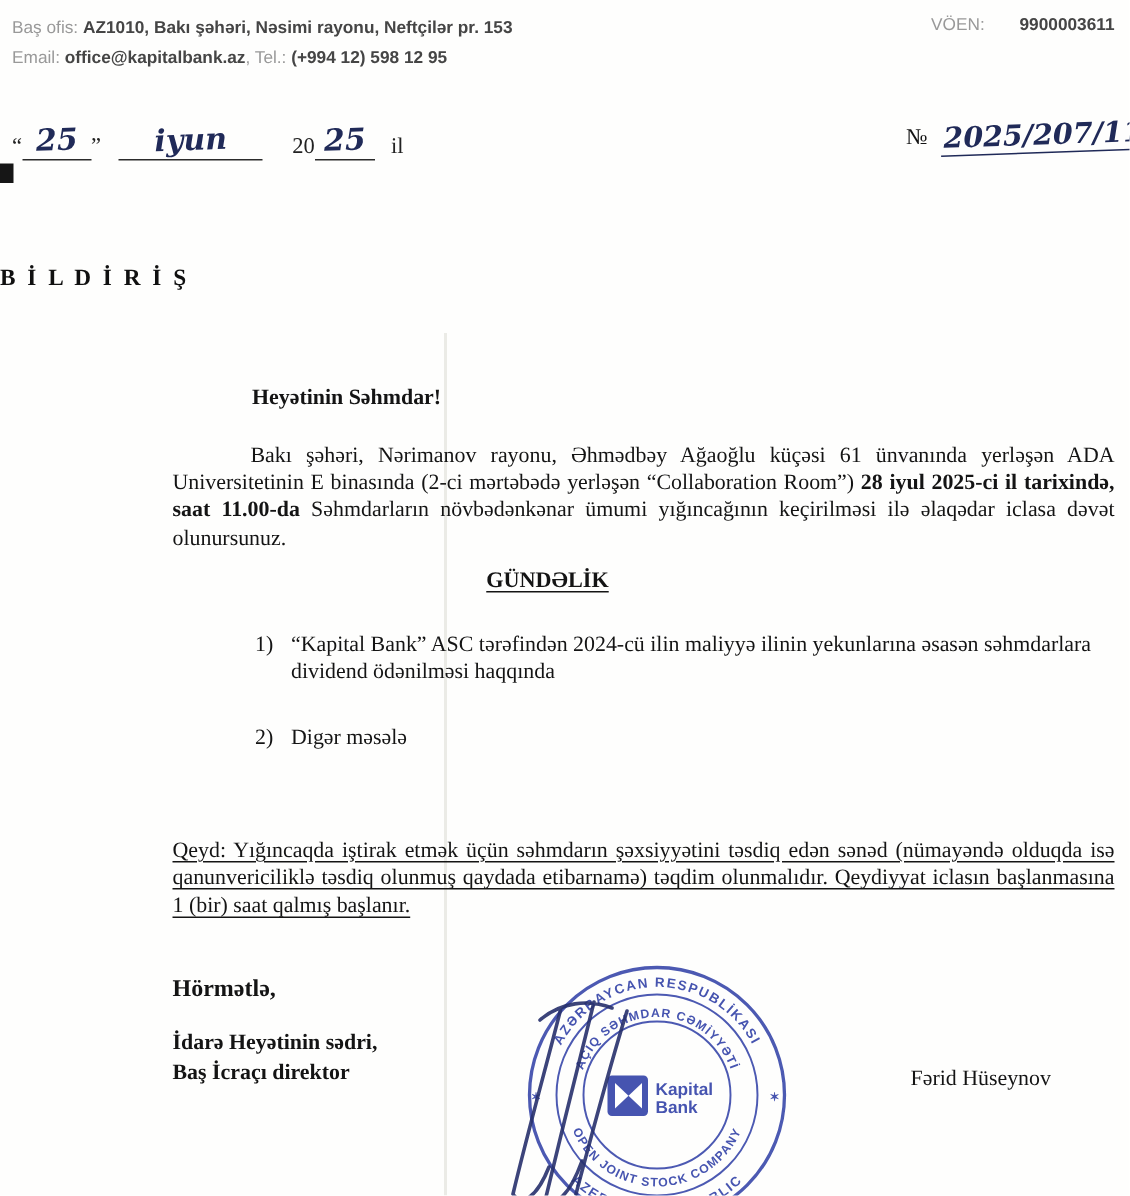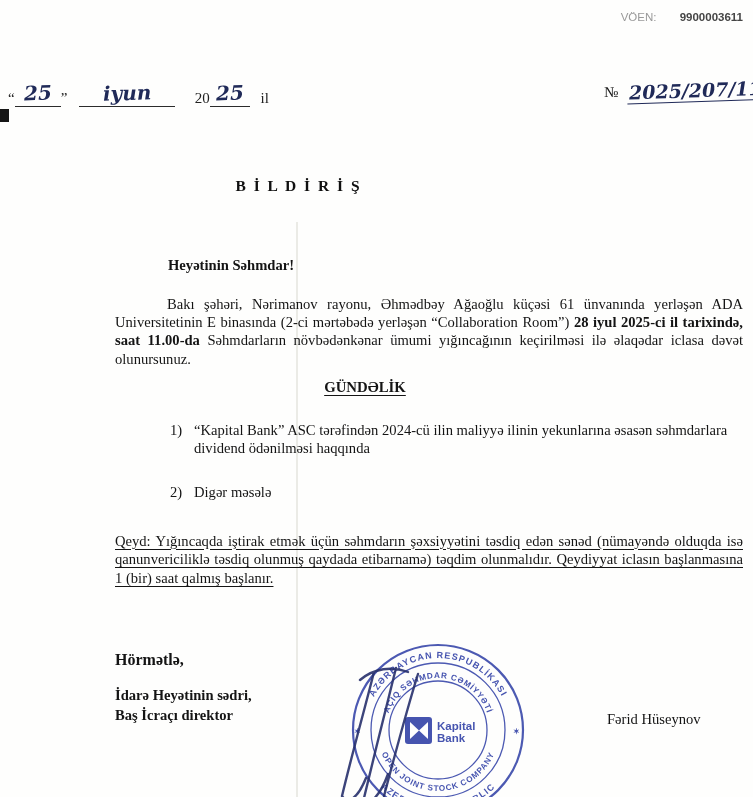--- a/index.html
+++ b/index.html
@@ -18,48 +18,59 @@
   .w44{width:46px;}
   .w92{width:96px;margin-left:8px;}
   .w36{width:40px;}
   .hand{font-family:"DejaVu Serif",serif;font-style:italic;font-weight:700;color:#202a58;
         font-size:20px;line-height:21px;display:inline-block;transform:rotate(-2deg);}
   .typed-year{margin-left:16px;}
   .il-suffix{margin-left:7px;}
   .numline{position:absolute;top:80px;left:604px;font-size:15px;white-space:nowrap;}
   .numline .numval{display:inline-block;border-bottom:1.6px solid #202a58;transform:rotate(-2deg);margin-left:5px;padding:0 2px;}
   .numline .hand{font-size:19px;transform:none;}
-  .doc-title{position:absolute;top:177px;left:0;width:597px;text-align:center;font-weight:700;
+  .doc-title{position:absolute;top:177px;left:0;width:597px;text-align:left;font-weight:700;
              font-size:15.5px;letter-spacing:2px;color:#101010;}
   .salutation{position:absolute;top:257px;left:168px;font-weight:700;font-size:14.6px;}
   .p1{position:absolute;top:280px;left:115px;width:628px;font-size:14.6px;line-height:1.26;
       text-align:justify;text-indent:52px;}
   .agenda-title{position:absolute;top:379px;left:0;width:730px;text-align:center;font-weight:700;
                 font-size:14.8px;text-decoration:underline;text-underline-offset:3px;}
   .agenda-list{position:absolute;top:421px;left:170px;width:572px;font-size:14.6px;line-height:1.26;}
   .agenda-item{display:flex;margin-bottom:25px;}
   .agenda-item .num{width:24px;flex:none;}
-  .note{position:absolute;top:517px;left:115px;width:628px;font-size:14.6px;line-height:1.27;
+  .note{position:absolute;top:543px;left:115px;width:628px;font-size:14.6px;line-height:1.27;
         text-align:justify;text-decoration:underline;text-underline-offset:2.5px;}
   .regards{position:absolute;top:651px;left:115px;font-weight:700;font-size:16px;}
   .pos1{position:absolute;top:687px;left:115px;font-weight:700;font-size:14.6px;}
   .pos2{position:absolute;top:707px;left:115px;font-weight:700;font-size:14.6px;}
   .signer{position:absolute;top:711px;left:563px;font-weight:400;font-size:14.6px;margin-left:44px;}
   .stamp{position:absolute;left:350px;top:642px;width:176px;height:176px;}
   .autograph{position:absolute;left:330px;top:664px;width:130px;height:140px;}
   .stamp-text{font-family:"Liberation Sans",sans-serif;font-weight:700;}
 </style>
 </head>
 <body>
 
 <div class="page">
 
   <div class="fold-line"></div>
   <div class="edge-mark"></div>
 
+  <div class="hdr sans">
+    <div>
+      <span>Baş ofis:</span>
+      <span class="v">AZ1010, Bakı şəhəri, Nəsimi rayonu, Neftçilər pr. 153</span>
+    </div>
+    <div>
+      <span>Email:</span>
+      <span class="v">office@kapitalbank.az</span><span>, Tel.:</span>
+      <span class="v">(+994 12) 598 12 95</span>
+    </div>
+  </div>
 
   <div class="voen sans">
     <span>VÖEN:</span>
     <span class="v">9900003611</span>
   </div>
 
   <div class="dateline">
     <span>“</span><span class="blank w44"><span class="hand">25</span></span><span>”</span>
     <span class="blank w92"><span class="hand">iyun</span></span>
     <span class="typed-year">20</span><span class="blank w36"><span class="hand">25</span></span>

